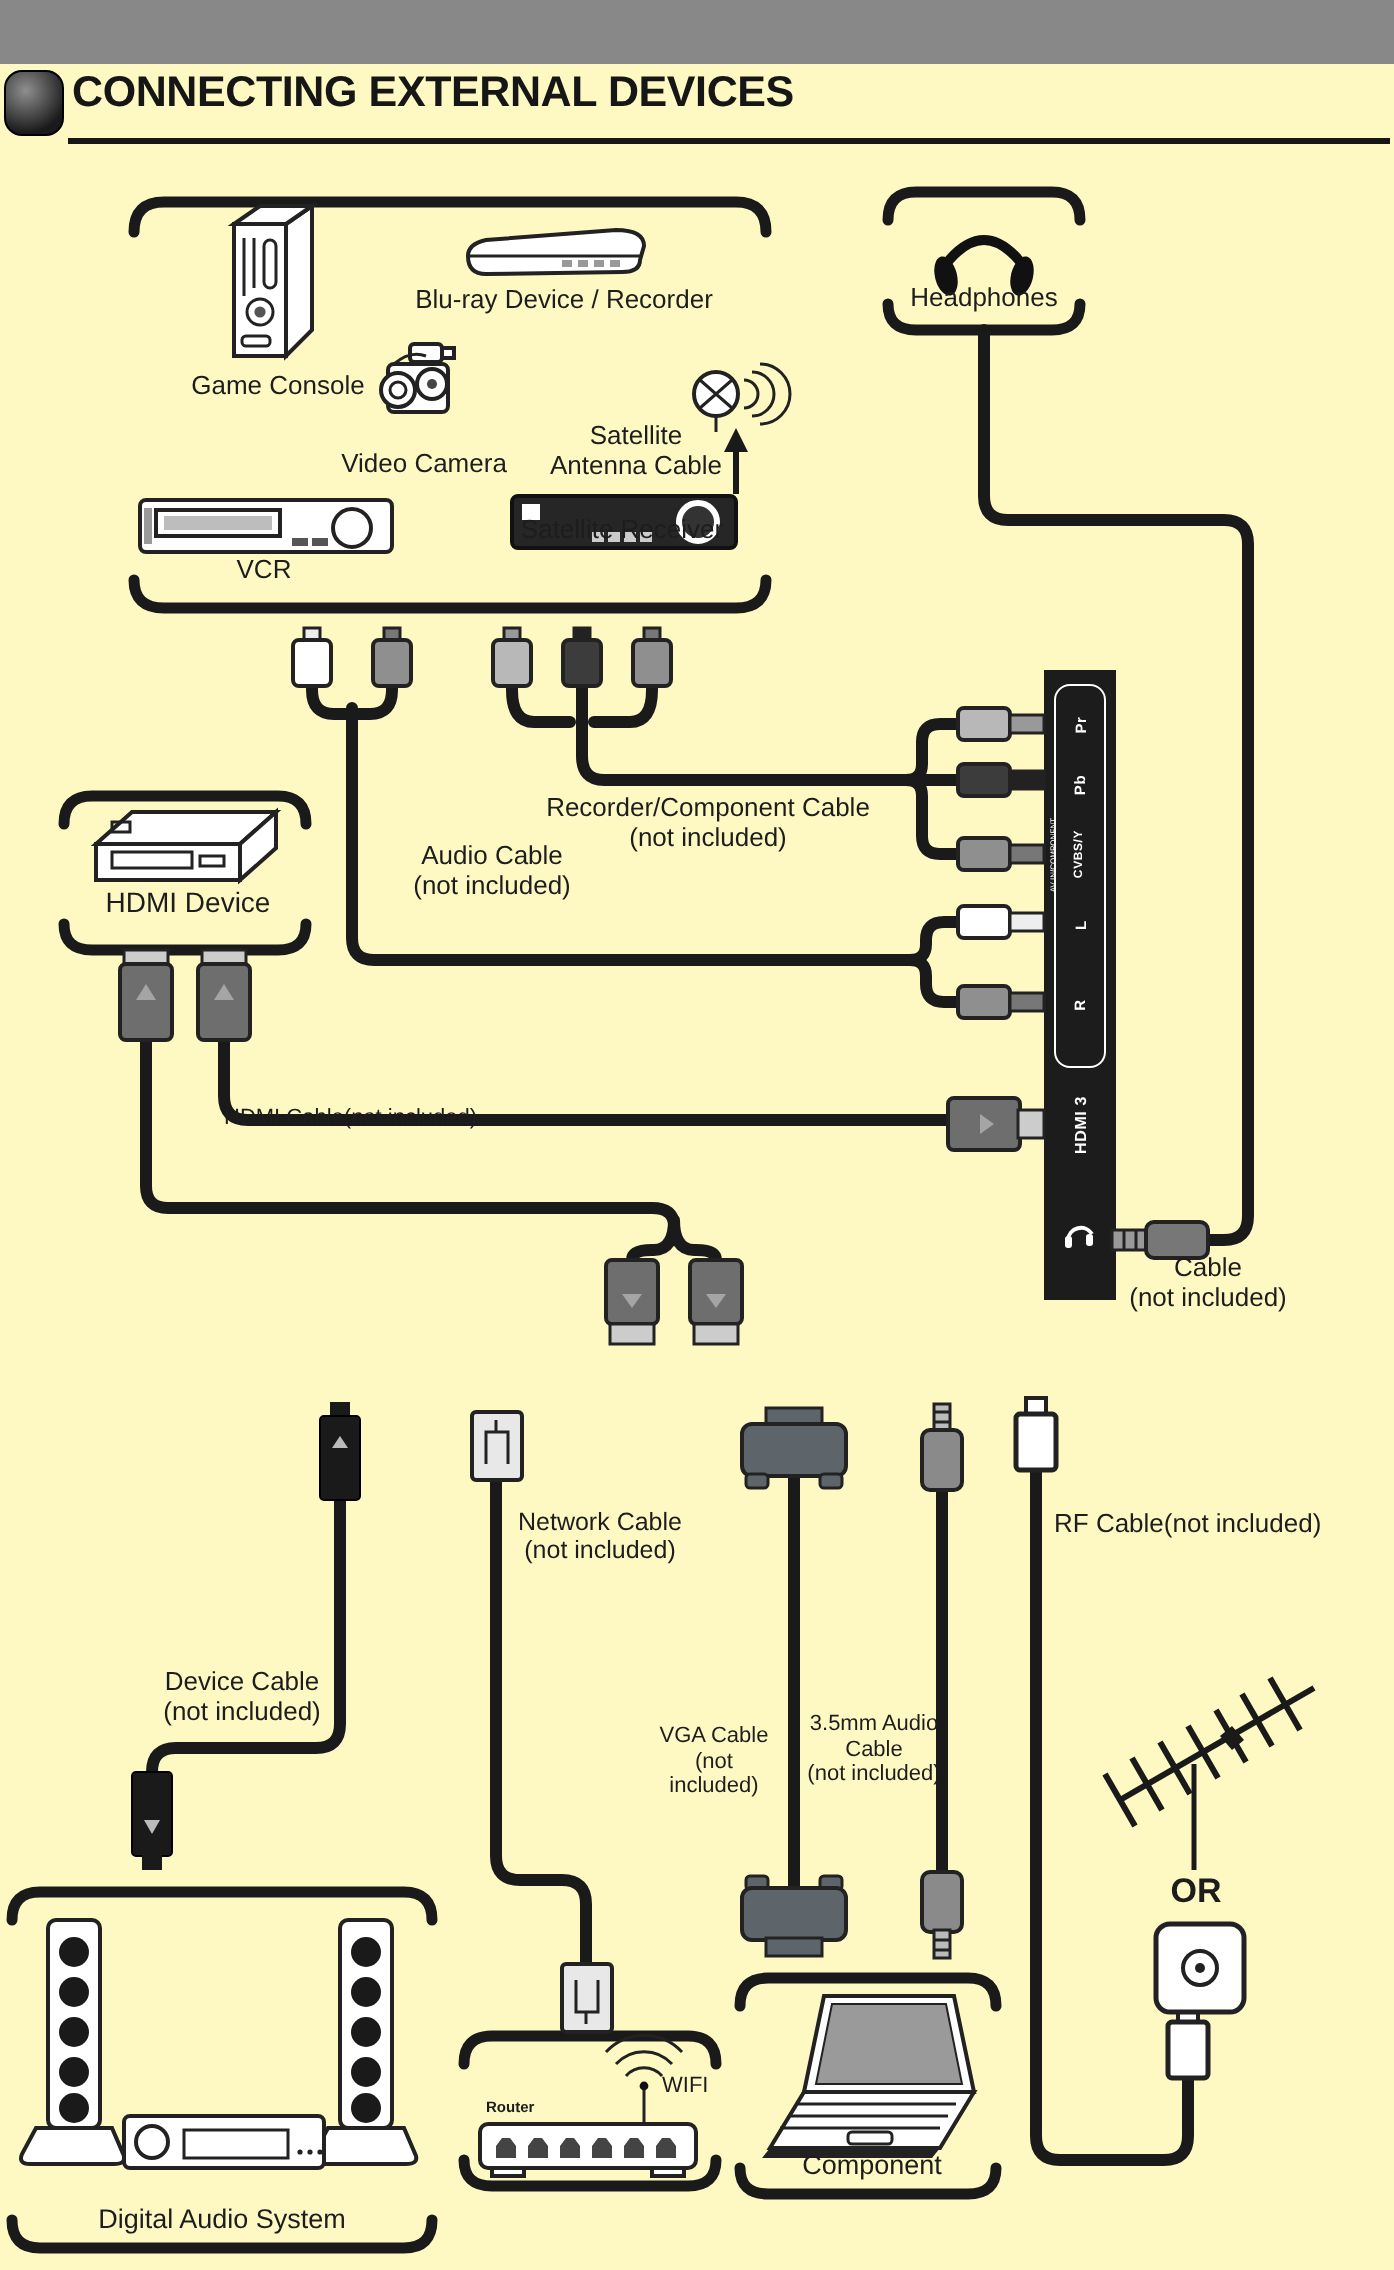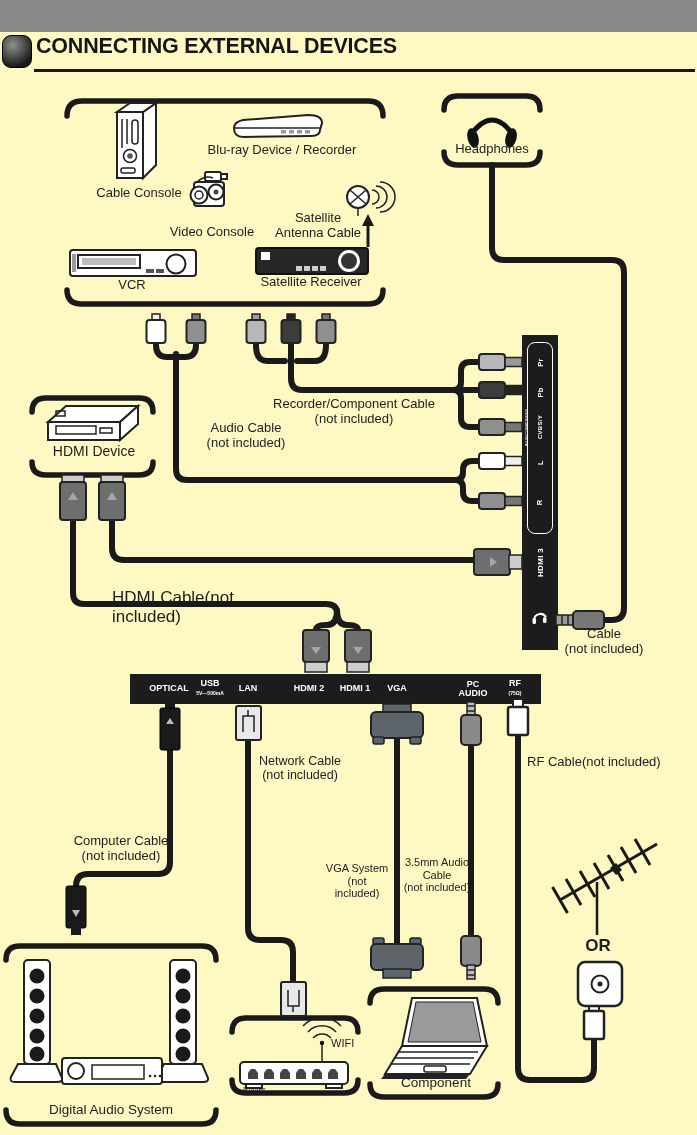--- a/index.html
+++ b/index.html
@@ -75,33 +75,20 @@
     <div class="sp-port hdmi" style="top:216px">
         <span>HDMI 3</span>
       </div>
     <svg width="20" height="18" style="position:absolute;left:8px;top:273px">
       <path d="M4,12 A6.5,6.5 0 0 1 16,9" stroke="#fff" stroke-width="2" fill="none"></path>
       <rect x="2.5" y="10" width="3.5" height="6" rx="1.5" fill="#fff"></rect>
       <rect x="13" y="9" width="3.5" height="6" rx="1.5" fill="#fff"></rect>
     </svg>
   </div>
 
-  <div class="bottom-panel">
-    <span class="bp" style="left:39px;top:10px">OPTICAL</span>
-    <span class="bp" style="left:80px;top:5px">USB</span>
-    <span class="bp-sub" style="left:80px;top:16px">5V—500mA</span>
-    <span class="bp" style="left:118px;top:10px">LAN</span>
-    <span class="bp" style="left:179px;top:10px">HDMI 2</span>
-    <span class="bp" style="left:225px;top:10px">HDMI 1</span>
-    <span class="bp" style="left:267px;top:10px">VGA</span>
-    <span class="bp" style="left:343px;top:6px">PC
-AUDIO</span>
-    <span class="bp" style="left:385px;top:5px">RF</span>
-    <span class="bp-sub" style="left:385px;top:16px">(75Ω)</span>
-  </div>
 
   <svg class="art" width="697" height="1135" viewBox="0 0 697 1135">
 
     <path class="bracket" d="M67,84 Q67,69 82,69 H368 Q383,69 383,84"></path>
     <path class="bracket" d="M67,258 Q67,272 82,272 H368 Q383,272 383,258"></path>
     <path class="bracket" d="M444,78 Q444,64 458,64 H526 Q540,64 540,78"></path>
     <path class="bracket" d="M444,120 Q444,133 458,133 H526 Q540,133 540,120"></path>
     <path class="bracket" d="M32,380 Q32,366 46,366 H139 Q153,366 153,380"></path>
     <path class="bracket" d="M32,430 Q32,443 46,443 H139 Q153,443 153,430"></path>
     <path class="bracket" d="M6,928 Q6,914 20,914 H202 Q216,914 216,928"></path>
@@ -372,47 +359,47 @@
     <g>
       <polygon class="ln" points="412,966 477,966 487,1014 402,1014" stroke-width="2.5"></polygon>
       <polygon points="416,970 473,970 481,1010 408,1010" fill="#9a9a9a" stroke="#222" stroke-width="1"></polygon>
       <polygon class="ln" points="402,1014 487,1014 470,1042 385,1042" fill="#d5d5d5" stroke-width="2.5"></polygon>
       <path class="thin" d="M398,1020 H478 M394,1026 H474 M390,1032 H470" stroke-width="1"></path>
       <rect class="thin" x="424" y="1034" width="22" height="6" rx="2"></rect>
       <polygon points="385,1042 470,1042 466,1047 381,1047" fill="#222"></polygon>
     </g>
   </svg>
 
-  <div class="lbl" style="left:84px;top:154px;width:110px">Cable Console</div>
+  <div class="lbl" style="left:84px;top:154px;width:110px">Game Console</div>
   <div class="lbl" style="left:196px;top:111px;width:172px">Blu-ray Device / Recorder</div>
-  <div class="lbl" style="left:158px;top:193px;width:108px">Video Console</div>
+  <div class="lbl" style="left:158px;top:193px;width:108px">Video Camera</div>
   <div class="lbl" style="left:268px;top:179px;width:100px">Satellite
 Antenna Cable</div>
   <div class="lbl" style="left:100px;top:246px;width:64px">VCR</div>
-  <div class="lbl" style="left:250px;top:243px;width:122px">Satellite Receiver</div>
+  <div class="lbl" style="left:250px;top:226px;width:122px">Satellite Receiver</div>
   <div class="lbl" style="left:442px;top:110px;width:100px">Headphones</div>
   <div class="lbl" style="left:38px;top:412px;width:112px;font-size:14px">HDMI Device</div>
   <div class="lbl" style="left:258px;top:365px;width:192px">Recorder/Component Cable
 (not included)</div>
   <div class="lbl" style="left:200px;top:389px;width:92px">Audio Cable
 (not included)</div>
-  <div class="lbl left" style="left:112px;top:556px;width:170px;font-size:17px">HDMI Cable(not included)</div>
+  <div class="lbl left" style="left:112px;top:521px;width:170px;font-size:11px">HDMI Cable(not included)</div>
   <div class="lbl" style="left:558px;top:595px;width:92px">Cable
 (not included)</div>
-  <div class="lbl" style="left:66px;top:802px;width:110px">Computer Cable
+  <div class="lbl" style="left:66px;top:802px;width:110px">Device Cable
 (not included)</div>
   <div class="lbl" style="left:250px;top:722px;width:100px;font-size:12.5px">Network Cable
 (not included)</div>
-  <div class="lbl" style="left:324px;top:830px;width:66px;font-size:11px">VGA System
+  <div class="lbl" style="left:324px;top:830px;width:66px;font-size:11px">VGA Cable
 (not included)</div>
   <div class="lbl" style="left:402px;top:824px;width:70px;font-size:11px">3.5mm Audio
 Cable
 (not included)</div>
   <div class="lbl left" style="left:527px;top:723px;width:150px;font-size:13px">RF Cable(not included)</div>
   <div class="lbl" style="left:578px;top:904px;width:40px;font-size:17px;font-weight:bold">OR</div>
   <div class="lbl" style="left:398px;top:1043px;width:76px;font-size:13.5px">Component</div>
   <div class="lbl" style="left:26px;top:1070px;width:170px;font-size:13.5px">Digital Audio System</div>
-  <div class="lbl left" style="left:243px;top:1054px;width:44px;font-size:7.5px;font-weight:normal">Router</div>
+  <div class="lbl left" style="left:243px;top:1018px;width:44px;font-size:7.5px;font-weight:bold">Router</div>
   <div class="lbl left" style="left:331px;top:1005px;width:44px;font-size:11px">WIFI</div>
 
   <div class="footer-rule"></div>
   <div class="page-num">8</div>
 </div>
 
 </body></html>

